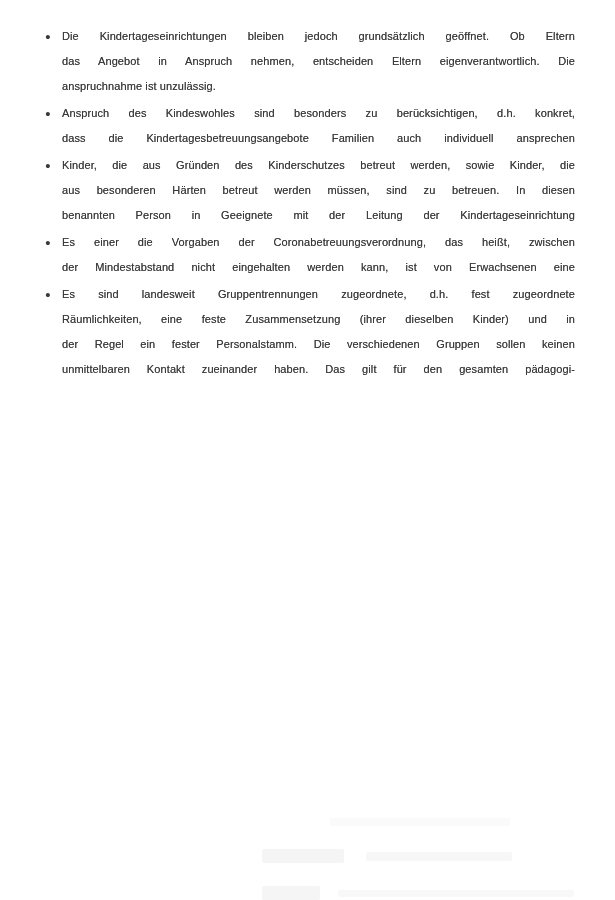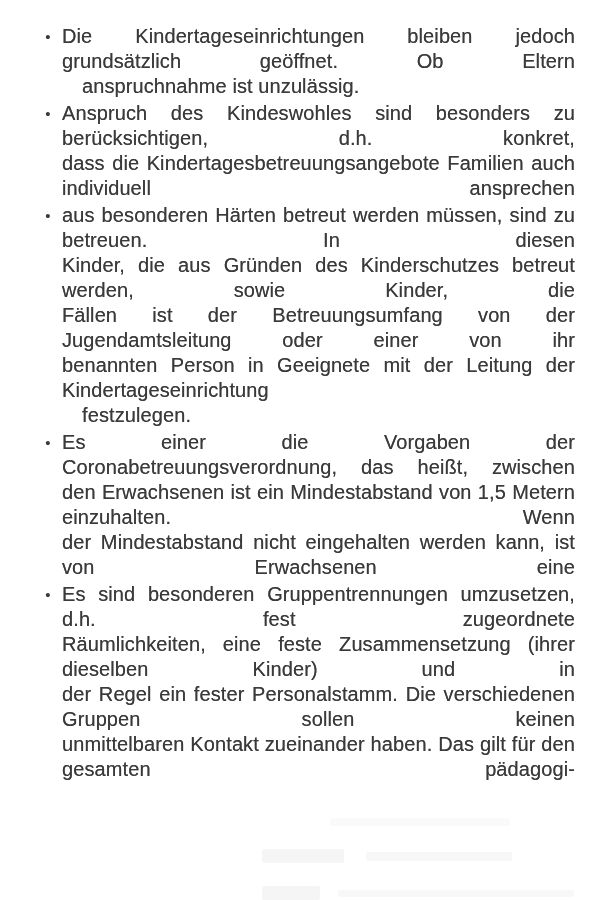--- a/index.html
+++ b/index.html
@@ -30,32 +30,31 @@
     position: absolute;
     left: -22px;
     top: 0;
     width: 16px;
     line-height: 25px;
     font-size: 15px;
     text-align: center;
     color: #3a3a3a;
   }
   .line {
-    font-size: 20px;
+    font-size: 11px;
     line-height: 25px;
     white-space: normal;
     text-align: justify;
     text-align-last: justify;
     text-shadow: 0 0 0.5px rgba(58,58,58,0.75);
     letter-spacing: 0.1px;
   }
   .line.last {
     text-align: left;
     text-align-last: left;
-    margin-left: 20px;
   }
   
   .artifact {
     position: absolute;
     background: #f6f6f6;
     border-radius: 2px;
   }
   .a1 { left: 330px; top: 818px; width: 180px; height: 8px;  background: #fafafa; }
   .a2 { left: 262px; top: 849px; width: 82px;  height: 14px; background: #f5f5f5; }
   .a3 { left: 366px; top: 852px; width: 146px; height: 9px;  background: #f7f7f7; }
@@ -65,56 +64,54 @@
 </head>
 <body>
 
 <div class="page">
   <div class="doc-body">
 
     <div class="bullet-item">
       <span class="bullet">•</span>
       <div>
         <div class="line">Die Kindertageseinrichtungen bleiben jedoch grundsätzlich geöffnet. Ob Eltern</div>
+        <div class="line">das Angebot in Anspruch nehmen, entscheiden Eltern eigenverantwortlich. Die</div>
         <div class="line last">anspruchnahme ist unzulässig.</div>
       </div>
     </div>
 
     <div class="bullet-item">
       <span class="bullet">•</span>
       <div>
         <div class="line">Anspruch des Kindeswohles sind besonders zu berücksichtigen, d.h. konkret,</div>
         <div class="line">dass die Kindertagesbetreuungsangebote Familien auch individuell ansprechen</div>
       </div>
     </div>
 
     <div class="bullet-item">
       <span class="bullet">•</span>
       <div>
+        <div class="line">Kinder, die aus Gründen des Kinderschutzes betreut werden, sowie Kinder, die</div>
         <div class="line">aus besonderen Härten betreut werden müssen, sind zu betreuen. In diesen</div>
-        <div class="line">Kinder, die aus Gründen des Kinderschutzes betreut werden, sowie Kinder, die</div>
-        <div class="line">Fällen ist der Betreuungsumfang von der Jugendamtsleitung oder einer von ihr</div>
         <div class="line">benannten Person in Geeignete mit der Leitung der Kindertageseinrichtung</div>
-        <div class="line last">festzulegen.</div>
       </div>
     </div>
 
     <div class="bullet-item">
       <span class="bullet">•</span>
       <div>
         <div class="line">Es einer die Vorgaben der Coronabetreuungsverordnung, das heißt, zwischen</div>
-        <div class="line">den Erwachsenen ist ein Mindestabstand von 1,5 Metern einzuhalten. Wenn</div>
         <div class="line">der Mindestabstand nicht eingehalten werden kann, ist von Erwachsenen eine</div>
       </div>
     </div>
 
     <div class="bullet-item">
       <span class="bullet">•</span>
       <div>
-        <div class="line">Es sind besonderen Gruppentrennungen umzusetzen, d.h. fest zugeordnete</div>
+        <div class="line">Es sind landesweit Gruppentrennungen zugeordnete, d.h. fest zugeordnete</div>
         <div class="line">Räumlichkeiten, eine feste Zusammensetzung (ihrer dieselben Kinder) und in</div>
         <div class="line">der Regel ein fester Personalstamm. Die verschiedenen Gruppen sollen keinen</div>
         <div class="line">unmittelbaren Kontakt zueinander haben. Das gilt für den gesamten pädagogi-</div>
 
       </div>
     </div>
 
   </div>
 
   <div class="artifact a1"></div>

